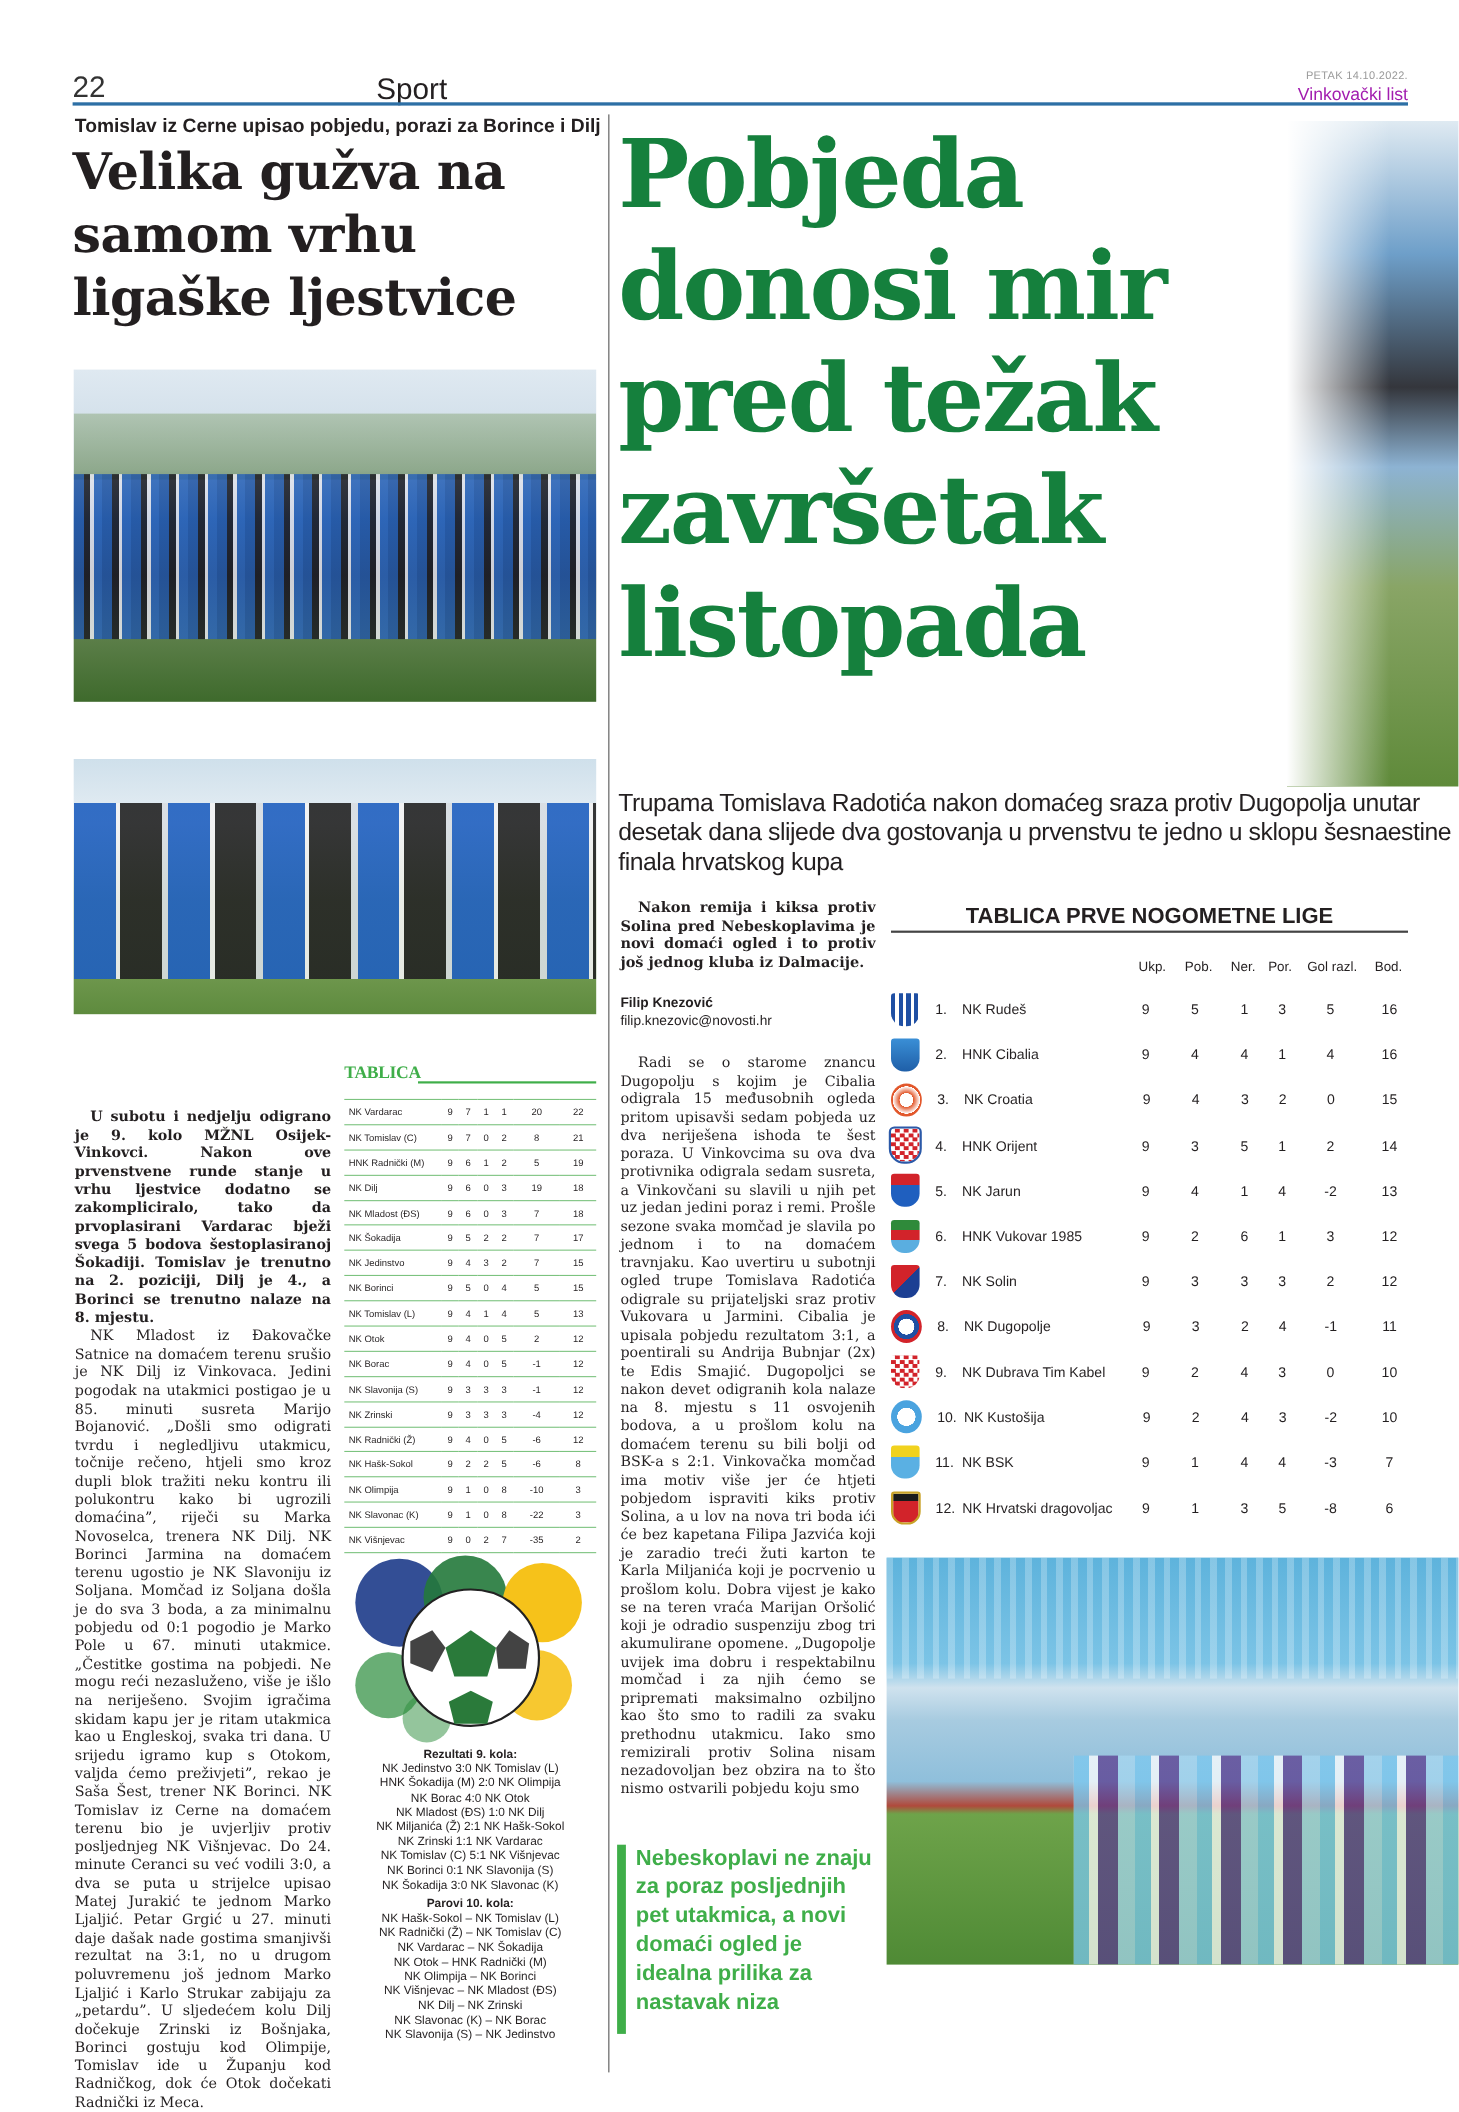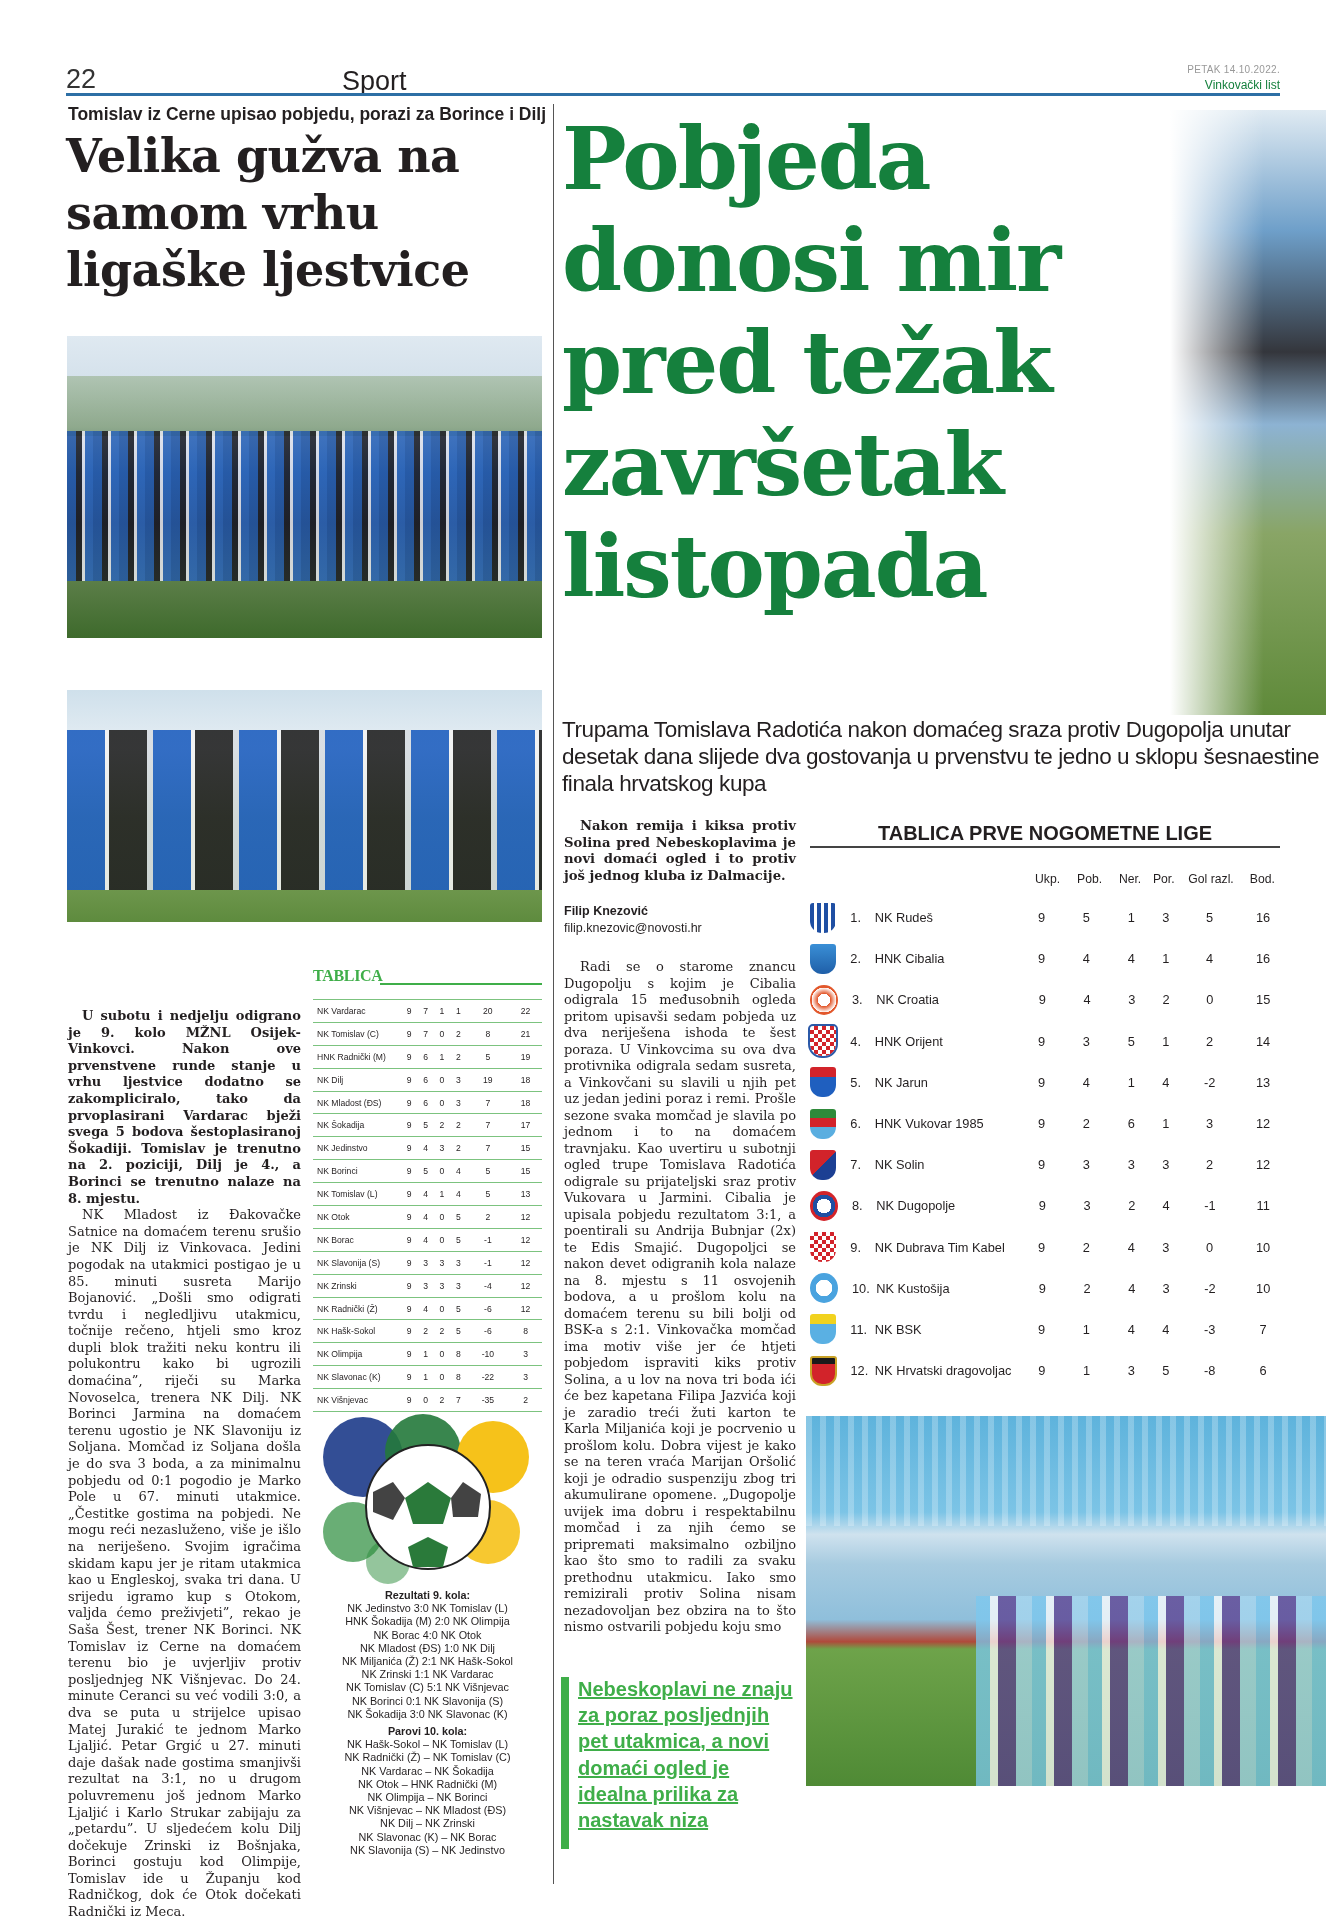--- a/index.html
+++ b/index.html
@@ -4,21 +4,21 @@
 <style>
   * { box-sizing: border-box; margin: 0; padding: 0; }
   html, body { width: 1326px; height: 1920px; background: #ffffff; overflow: hidden; }
   body { position: relative; font-family: "DejaVu Serif", serif; color: #231f20; }
   .abs { position: absolute; }
 
   
   .page-num { left: 66px; top: 64px; font-family: "Liberation Sans", sans-serif; font-size: 27px; font-weight: 300; color: #333; }
   .section { left: 314px; top: 66px; font-family: "Liberation Sans", sans-serif; font-size: 27px; color: #231f20; margin-left: 28px; }
   .date { right: 46px; top: 64px; font-family: "Liberation Sans", sans-serif; font-size: 10px; color: #999; letter-spacing: .3px; margin-left: 48px; }
-  .paper { right: 46px; top: 78px; font-family: "Liberation Sans", sans-serif; font-size: 12px; color: #15803d; }
+  .paper { right: 46px; top: 78px; font-family: "Liberation Sans", sans-serif; font-size: 16px; color: #a21caf; }
   .rule-top { left: 66px; top: 93px; width: 1214px; height: 3px; background: #2d6fa5; }
   .col-divider { left: 553px; top: 104px; width: 1px; height: 1780px; background: #555; }
 
   
   .kicker { left: 68px; top: 104px; font-family: "Liberation Sans", sans-serif; font-weight: bold; font-size: 17.5px; color: #231f20; white-space: nowrap; }
   .left-title { left: 66px; top: 128px; width: 490px; font-family: "DejaVu Serif", serif; font-weight: bold; font-size: 46px; line-height: 57px; letter-spacing: -.5px; color: #231f20; }
 
   
   .photo { overflow: hidden; }
   .photo1 { left: 67px; top: 336px; width: 475px; height: 302px;
@@ -65,21 +65,21 @@
   .main-title { left: 562px; top: 108px; width: 640px; font-family: "DejaVu Serif", serif; font-weight: bold; font-size: 86px; line-height: 102px; letter-spacing: -2px; color: #15803d; }
   .subtitle { left: 562px; top: 716px; width: 760px; font-family: "Liberation Sans", sans-serif; font-size: 22.5px; line-height: 27px; color: #231f20; letter-spacing: -.4px; }
 
   
   .lead-mid { left: 564px; top: 818px; width: 232px; font-family: "DejaVu Serif", serif; font-weight: bold; font-size: 13.2px; line-height: 16.5px; color: #231f20; text-align: justify; }
   .lead-mid span { display:block; text-indent: 16px; }
   .author { left: 564px; top: 904px; font-family: "Liberation Sans", sans-serif; font-weight: bold; font-size: 12.5px; color: #231f20; }
   .email { left: 564px; top: 921px; font-family: "Liberation Sans", sans-serif; font-size: 12.5px; color: #231f20; }
   .body-mid { left: 564px; top: 959px; width: 232px; font-family: "DejaVu Serif", serif; font-size: 13px; line-height: 16.5px; color: #231f20; text-align: justify; text-indent: 16px; }
   .pull-bar { left: 561px; top: 1677px; width: 8px; height: 172px; background: #3fae49; }
-  .pull-quote { left: 578px; top: 1676px; width: 220px; font-family: "Liberation Sans", sans-serif; font-weight: bold; font-size: 20px; line-height: 26.2px; color: #3fae49; text-decoration: underline; }
+  .pull-quote { left: 578px; top: 1676px; width: 220px; font-family: "Liberation Sans", sans-serif; font-weight: bold; font-size: 20px; line-height: 26.2px; color: #3fae49; }
 
   
   .league-title { left: 810px; top: 822px; width: 470px; text-align: center; font-family: "Liberation Sans", sans-serif; font-weight: bold; font-size: 20px; color: #231f20; }
   .league-rule { left: 810px; top: 846px; width: 470px; height: 2px; background: #444; }
   .league-head { left: 1035px; top: 872px; width: 245px; font-family: "Liberation Sans", sans-serif; font-size: 12.2px; color: #231f20; display:flex; }
   .league-head span { text-align:center; }
   .league { left: 810px; top: 897px; width: 470px; font-family: "Liberation Sans", sans-serif; font-size: 12.8px; color: #231f20; }
   .lrow { height: 41.2px; display:flex; align-items:center; }
   .crest { width: 28px; height: 30px; margin-right: 14px; border-radius: 3px 3px 12px 12px; position: relative; overflow:hidden; }
   .crest.round { border-radius: 50%; width: 30px; }

